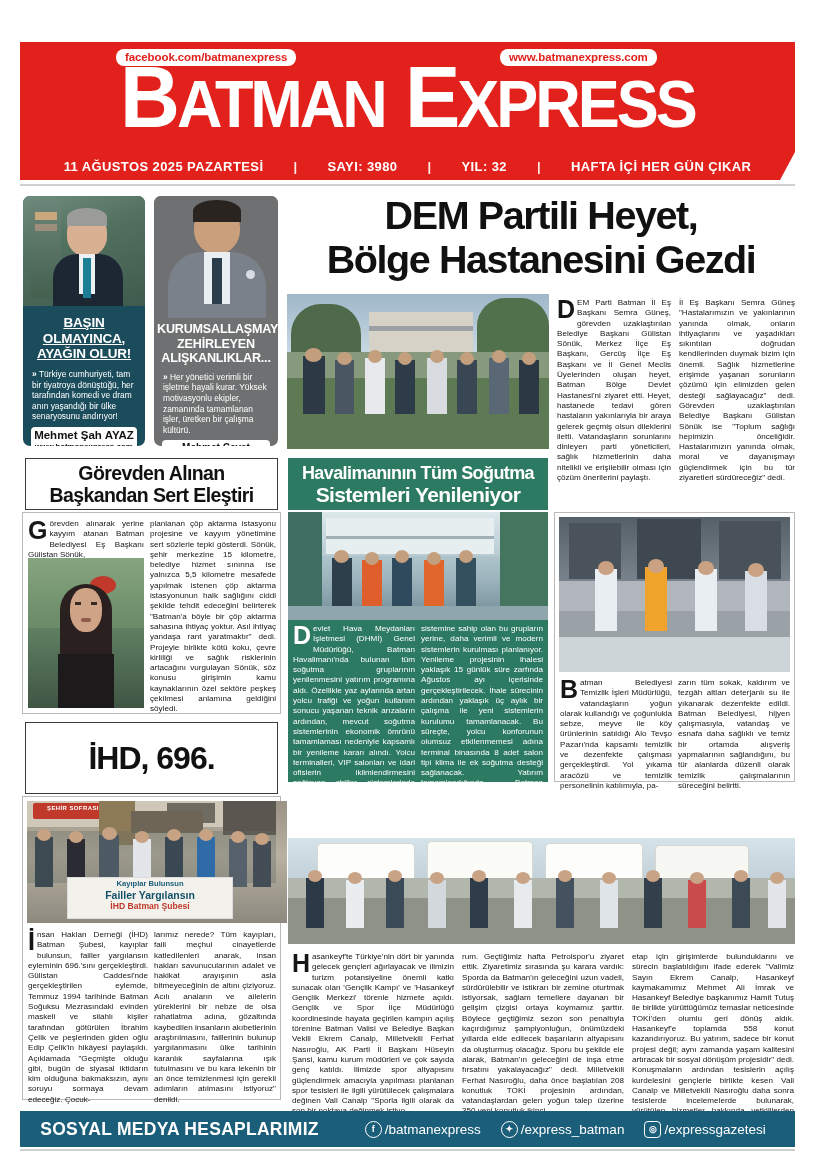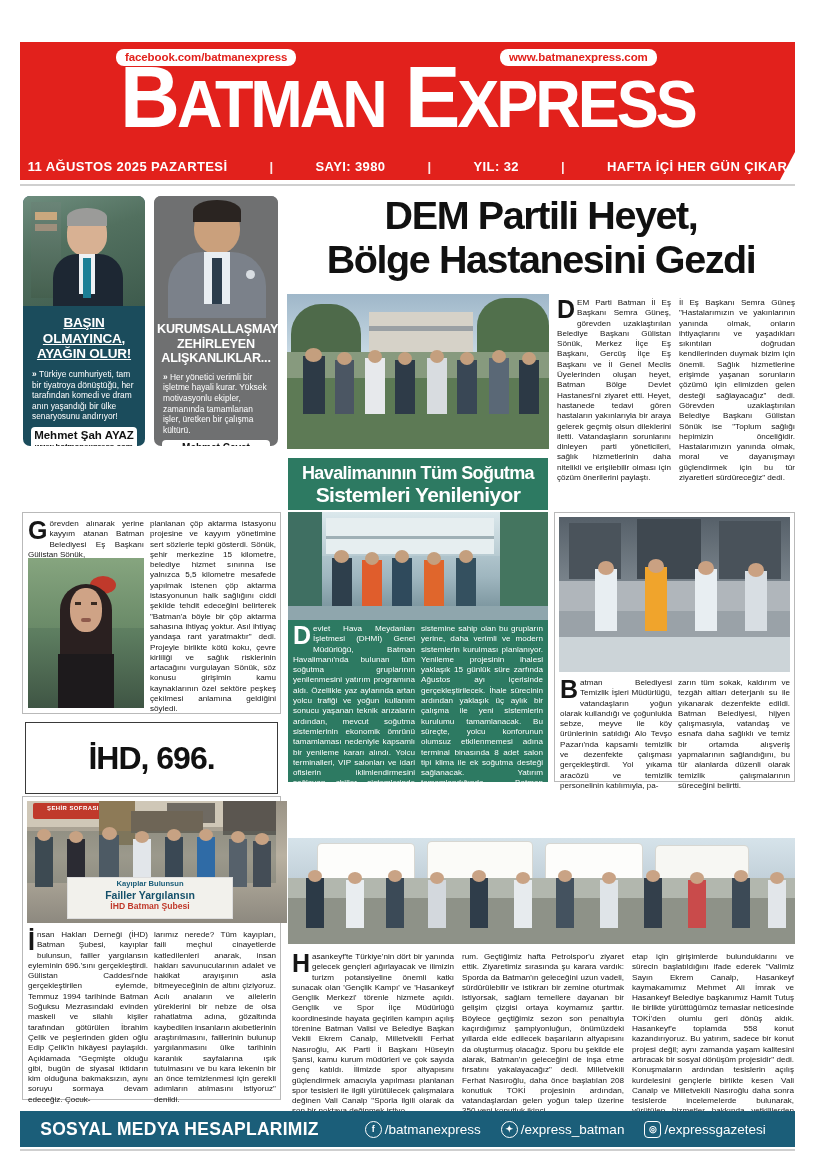--- a/index.html
+++ b/index.html
@@ -7,21 +7,21 @@
   .page{position:relative;width:815px;height:1169px;background:#fff;overflow:hidden;}
 
   
   .masthead{position:absolute;left:20px;top:42px;width:775px;height:110px;background:#e2211c;}
   .mh-url{position:absolute;background:#fff;border-radius:8px;padding:1px 9px 2px;font-size:11.5px;font-weight:bold;color:#e2211c;letter-spacing:-.1px;line-height:14px;}
   .mh-url.left{left:96px;top:7px;}
   .mh-url.right{left:480px;top:7px;}
   .mh-title{position:absolute;left:0;top:7px;width:775px;text-align:center;color:#fff;font-weight:bold;font-size:83px;line-height:96px;letter-spacing:-3px;font-family:"Liberation Sans",sans-serif;white-space:nowrap;transform:scaleY(1.06);}
   .mh-title .small{font-size:63px;}
   .mh-bar{position:absolute;left:20px;top:152px;width:775px;height:28px;background:#e2211c;clip-path:polygon(0 0,775px 0,760px 28px,0 28px);}
-  .mh-bar-inner{position:absolute;left:20px;top:152px;width:775px;height:28px;display:flex;align-items:center;justify-content:center;gap:16px;color:#fff;font-weight:bold;font-size:13px;letter-spacing:.4px;}
+  .mh-bar-inner{position:absolute;left:20px;top:152px;width:775px;height:28px;display:flex;align-items:center;justify-content:center;gap:4px;color:#fff;font-weight:bold;font-size:13px;letter-spacing:.4px;}
   .mh-bar-inner span.it{padding:0 26px;white-space:nowrap;}
   .mh-bar-inner span.sep{opacity:.9;font-weight:bold;}
   .mh-rule{position:absolute;left:20px;top:184px;width:775px;height:2px;background:#cfcfcf;}
 
   
   .box{position:absolute;border:1px solid #b9b9b9;background:#fff;box-sizing:border-box;}
   .hl-box{border:1px solid #3a3a3a;box-sizing:border-box;display:flex;align-items:center;justify-content:center;text-align:center;}
   .hl-txt{font-weight:bold;color:#111;line-height:1.02;letter-spacing:-.6px;}
 
   
@@ -151,20 +151,26 @@
     <div style="position:absolute;left:235px;top:58px;width:14px;height:13px;border-radius:50%;background:#c49f7e;"></div>
   </div>
 
   <div class="bt" style="position:absolute;left:557px;top:298px;width:114px;">
     <div class="dropcap">DEM Parti Batman İl Eş Başkanı Semra Güneş, görevden uzaklaştırılan Belediye Başkanı Gülistan Sönük, Merkez İlçe Eş Başkanı, Gercüş İlçe Eş Başkanı ve İl Genel Meclis Üyelerinden oluşan heyet, Batman Bölge Devlet Hastanesi'ni ziyaret etti. Heyet, hastanede tedavi gören hastaların yakınlarıyla bir araya gelerek geçmiş olsun dileklerini iletti. Vatandaşların sorunlarını dinleyen parti yöneticileri, sağlık hizmetlerinin daha nitelikli ve erişilebilir olması için çözüm önerilerini paylaştı.</div>
   </div>
   <div class="bt" style="position:absolute;left:679px;top:298px;width:116px;">
     <div>İl Eş Başkanı Semra Güneş "Hastalarımızın ve yakınlarının yanında olmak, onların ihtiyaçlarını ve yaşadıkları sıkıntıları doğrudan kendilerinden duymak bizim için önemli. Sağlık hizmetlerine erişimde yaşanan sorunların çözümü için elimizden gelen desteği sağlayacağız" dedi. Görevden uzaklaştırılan Belediye Başkanı Gülistan Sönük ise "Toplum sağlığı hepimizin önceliğidir. Hastalarımızın yanında olmak, moral ve dayanışmayı güçlendirmek için bu tür ziyaretleri sürdüreceğiz" dedi.</div>
   </div>
 
+  <div class="hl-box" style="position:absolute;left:25px;top:458px;width:253px;height:52px;">
+    <div class="hl-txt" style="font-size:19.5px;line-height:22px;">
+      <div>Görevden Alınan</div>
+      <div>Başkandan Sert Eleştiri</div>
+    </div>
+  </div>
   <div class="box" style="left:22px;top:512px;width:259px;height:202px;"></div>
   <div class="bt" style="position:absolute;left:28px;top:519px;width:116px;">
     <div class="dropcap">Görevden alınarak yerine kayyım atanan Batman Belediyesi Eş Başkanı Gülistan Sönük,</div>
   </div>
   <div class="ph" style="left:28px;top:558px;width:116px;height:150px;background:linear-gradient(180deg,#7e9c7a 0%,#5d7d60 50%,#3f5544 100%);">
     <div style="position:absolute;left:0;top:0;width:116px;height:70px;background:linear-gradient(180deg,#86a57f,#6a8a68);"></div>
     <div style="position:absolute;left:62px;top:18px;width:26px;height:18px;border-radius:50%;background:#c0392b;"></div>
     <div style="position:absolute;left:32px;top:26px;width:52px;height:124px;background:#2a2020;border-radius:26px 26px 0 0;"></div>
     <div style="position:absolute;left:42px;top:30px;width:32px;height:44px;border-radius:46%;background:#cfa386;"></div>
     <div style="position:absolute;left:47px;top:44px;width:6px;height:3px;background:#3a2b22;"></div>

